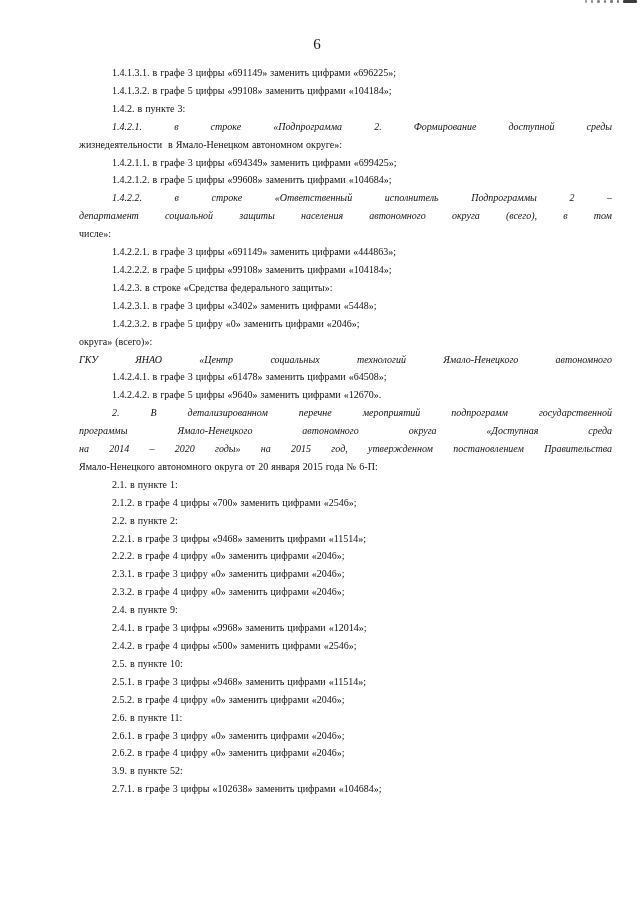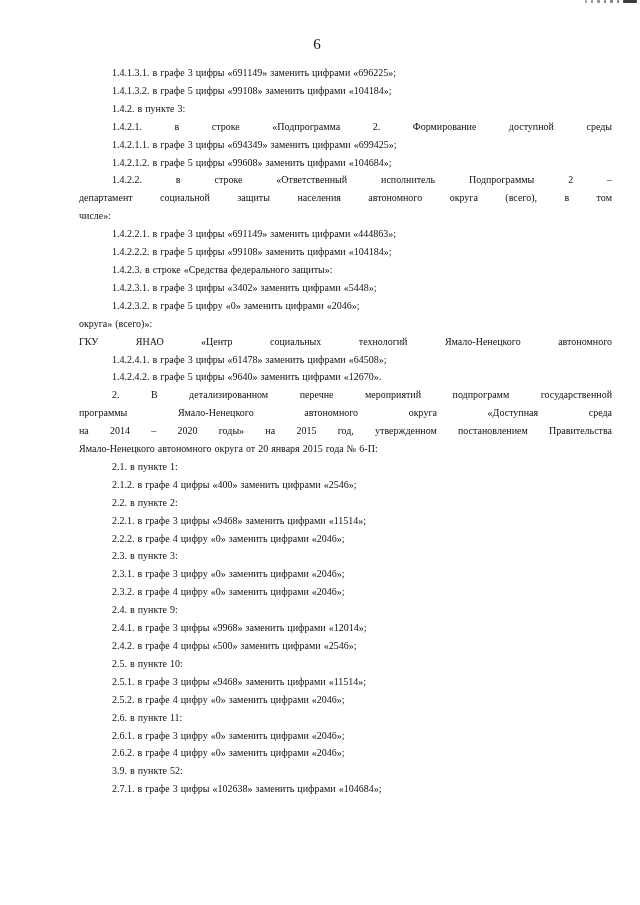--- a/index.html
+++ b/index.html
@@ -36,20 +36,21 @@
   }
   .line {
     white-space: normal;
   }
   .line.first {
     text-indent: 33px;
   }
   .line.just {
     text-align: justify;
     text-align-last: justify;
+    font-style: italic;
   }
   .line.last {
     text-align: left;
   }
   
   .ink-marks {
     position: absolute;
     top: 0;
     right: 3px;
     height: 4px;
@@ -85,44 +86,44 @@
       <i class="m7"></i>
   </div>
 
   <div class="page-number">6</div>
 
   <div class="content" id="content">
       <div class="line first last">1.4.1.3.1. в графе 3 цифры «691149» заменить цифрами «696225»;</div>
       <div class="line first last">1.4.1.3.2. в графе 5 цифры «99108» заменить цифрами «104184»;</div>
       <div class="line first last">1.4.2. в пункте 3:</div>
       <div class="line first just">1.4.2.1. в строке «Подпрограмма 2. Формирование доступной среды</div>
+      <div class="line last">жизнедеятельности&nbsp; в Ямало-Ненецком автономном округе»:</div>
       <div class="line first last">1.4.2.1.1. в графе 3 цифры «694349» заменить цифрами «699425»;</div>
       <div class="line first last">1.4.2.1.2. в графе 5 цифры «99608» заменить цифрами «104684»;</div>
       <div class="line first just">1.4.2.2. в строке «Ответственный исполнитель Подпрограммы 2 –</div>
       <div class="line just">департамент социальной защиты населения автономного округа (всего), в том</div>
       <div class="line last">числе»:</div>
       <div class="line first last">1.4.2.2.1. в графе 3 цифры «691149» заменить цифрами «444863»;</div>
       <div class="line first last">1.4.2.2.2. в графе 5 цифры «99108» заменить цифрами «104184»;</div>
       <div class="line first last">1.4.2.3. в строке «Средства федерального защиты»:</div>
       <div class="line first last">1.4.2.3.1. в графе 3 цифры «3402» заменить цифрами «5448»;</div>
       <div class="line first last">1.4.2.3.2. в графе 5 цифру «0» заменить цифрами «2046»;</div>
       <div class="line last">округа» (всего)»:</div>
       <div class="line just">ГКУ ЯНАО «Центр социальных технологий Ямало-Ненецкого автономного</div>
       <div class="line first last">1.4.2.4.1. в графе 3 цифры «61478» заменить цифрами «64508»;</div>
       <div class="line first last">1.4.2.4.2. в графе 5 цифры «9640» заменить цифрами «12670».</div>
       <div class="line first just">2. В детализированном перечне мероприятий подпрограмм государственной</div>
       <div class="line just">программы Ямало-Ненецкого автономного округа «Доступная среда</div>
       <div class="line just">на 2014 – 2020 годы» на 2015 год, утвержденном постановлением Правительства</div>
       <div class="line last">Ямало-Ненецкого автономного округа от 20 января 2015 года № 6-П:</div>
       <div class="line first last">2.1. в пункте 1:</div>
-      <div class="line first last">2.1.2. в графе 4 цифры «400» заменить цифрами «2546»;</div>
+      <div class="line first last">2.1.2. в графе 4 цифры «700» заменить цифрами «2546»;</div>
       <div class="line first last">2.2. в пункте 2:</div>
       <div class="line first last">2.2.1. в графе 3 цифры «9468» заменить цифрами «11514»;</div>
       <div class="line first last">2.2.2. в графе 4 цифру «0» заменить цифрами «2046»;</div>
-      <div class="line first last">2.3. в пункте 3:</div>
       <div class="line first last">2.3.1. в графе 3 цифру «0» заменить цифрами «2046»;</div>
       <div class="line first last">2.3.2. в графе 4 цифру «0» заменить цифрами «2046»;</div>
       <div class="line first last">2.4. в пункте 9:</div>
       <div class="line first last">2.4.1. в графе 3 цифры «9968» заменить цифрами «12014»;</div>
       <div class="line first last">2.4.2. в графе 4 цифры «500» заменить цифрами «2546»;</div>
       <div class="line first last">2.5. в пункте 10:</div>
       <div class="line first last">2.5.1. в графе 3 цифры «9468» заменить цифрами «11514»;</div>
       <div class="line first last">2.5.2. в графе 4 цифру «0» заменить цифрами «2046»;</div>
       <div class="line first last">2.6. в пункте 11:</div>
       <div class="line first last">2.6.1. в графе 3 цифру «0» заменить цифрами «2046»;</div>

